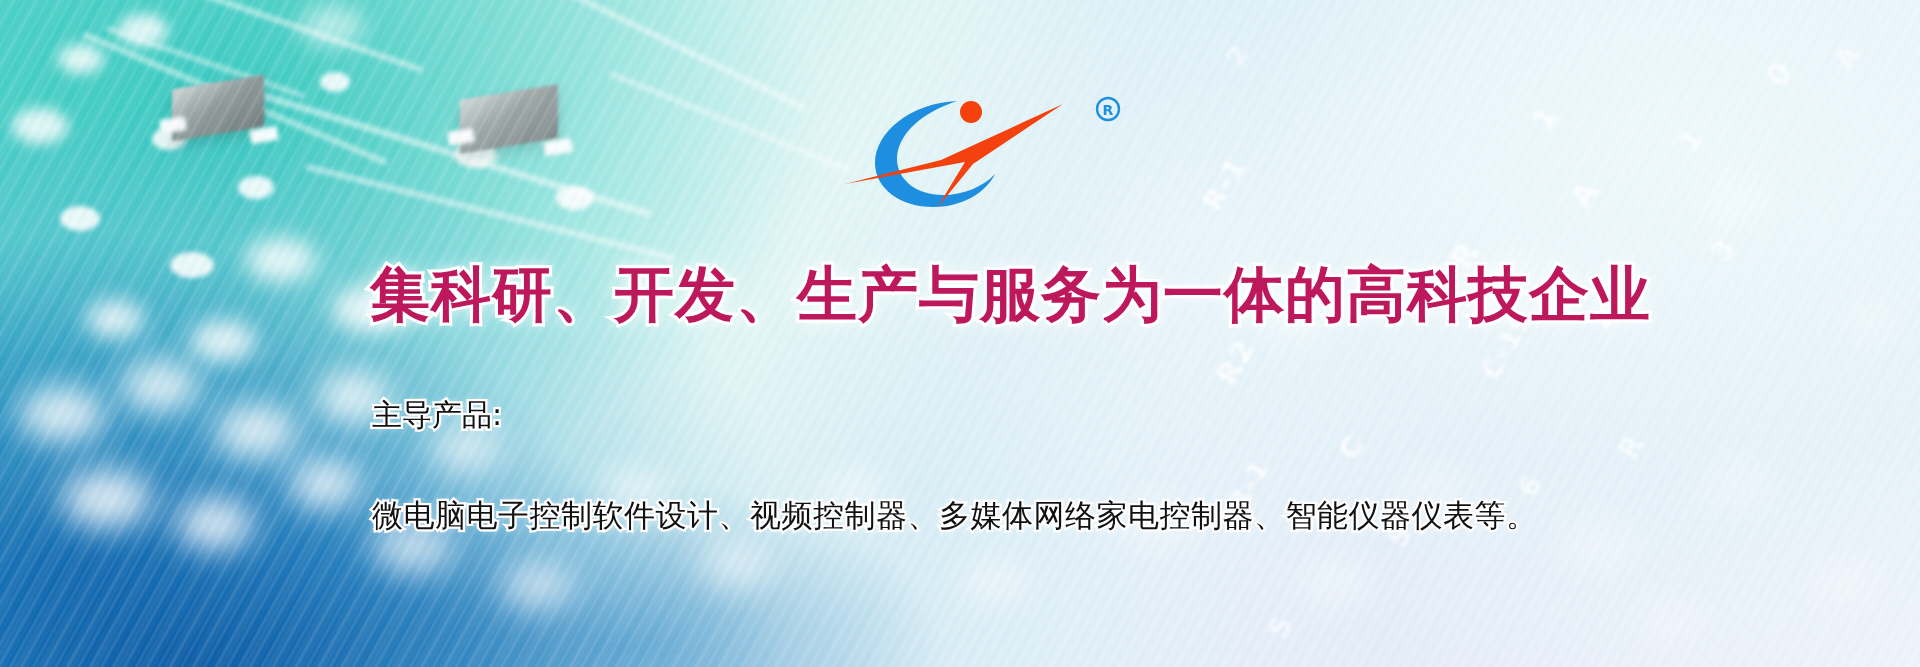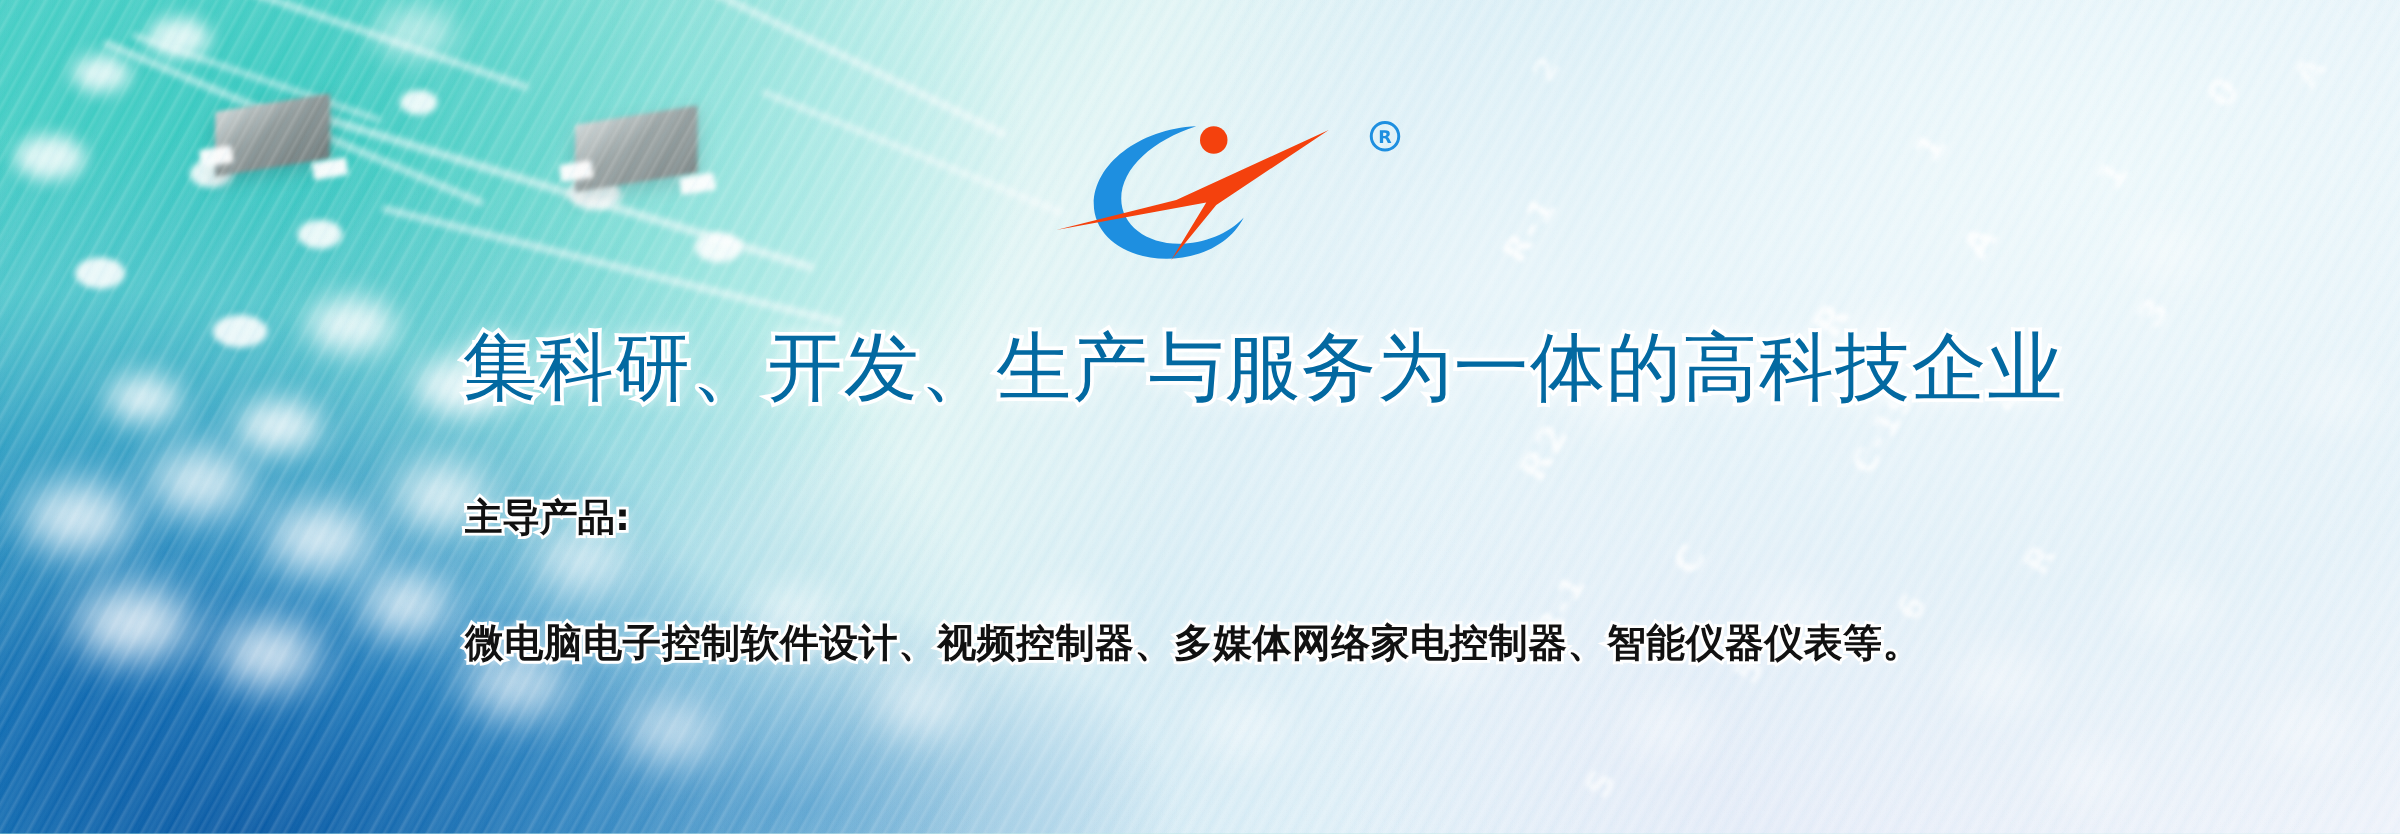--- a/index.html
+++ b/index.html
@@ -106,37 +106,37 @@
     width:280px; height:120px;
   }
   #logo svg{display:block;width:100%;height:100%;}
 
   
   #headline{
     position:absolute;
     left:370px; top:264px;
     font-family:"DejaVu Sans","Liberation Sans",sans-serif;
     font-size:60px;
-    font-weight:400;
+    font-weight:700;
     line-height:1;
     letter-spacing:1px;
     white-space:nowrap;
-    color:#0369a1;
+    color:#be185d;
     -webkit-text-stroke:6px #ffffff;
     paint-order:stroke fill;
     text-shadow:
       0 0 12px rgba(255,255,255,.95),
       0 0 22px rgba(255,255,255,.75);
   }
 
   
   .subline{
     position:absolute;
     font-family:"DejaVu Sans","Liberation Sans",sans-serif;
-    font-weight:700;
+    font-weight:400;
     line-height:1;
     white-space:nowrap;
     color:#111111;
     -webkit-text-stroke:4.5px #ffffff;
     paint-order:stroke fill;
     text-shadow:0 0 7px rgba(255,255,255,.92);
   }
   #sub-label{left:372px; top:400px; font-size:30px;}
   #sub-products{left:372px; top:466px; font-size:31px; letter-spacing:.5px;margin-top:34px;}
 </style>

